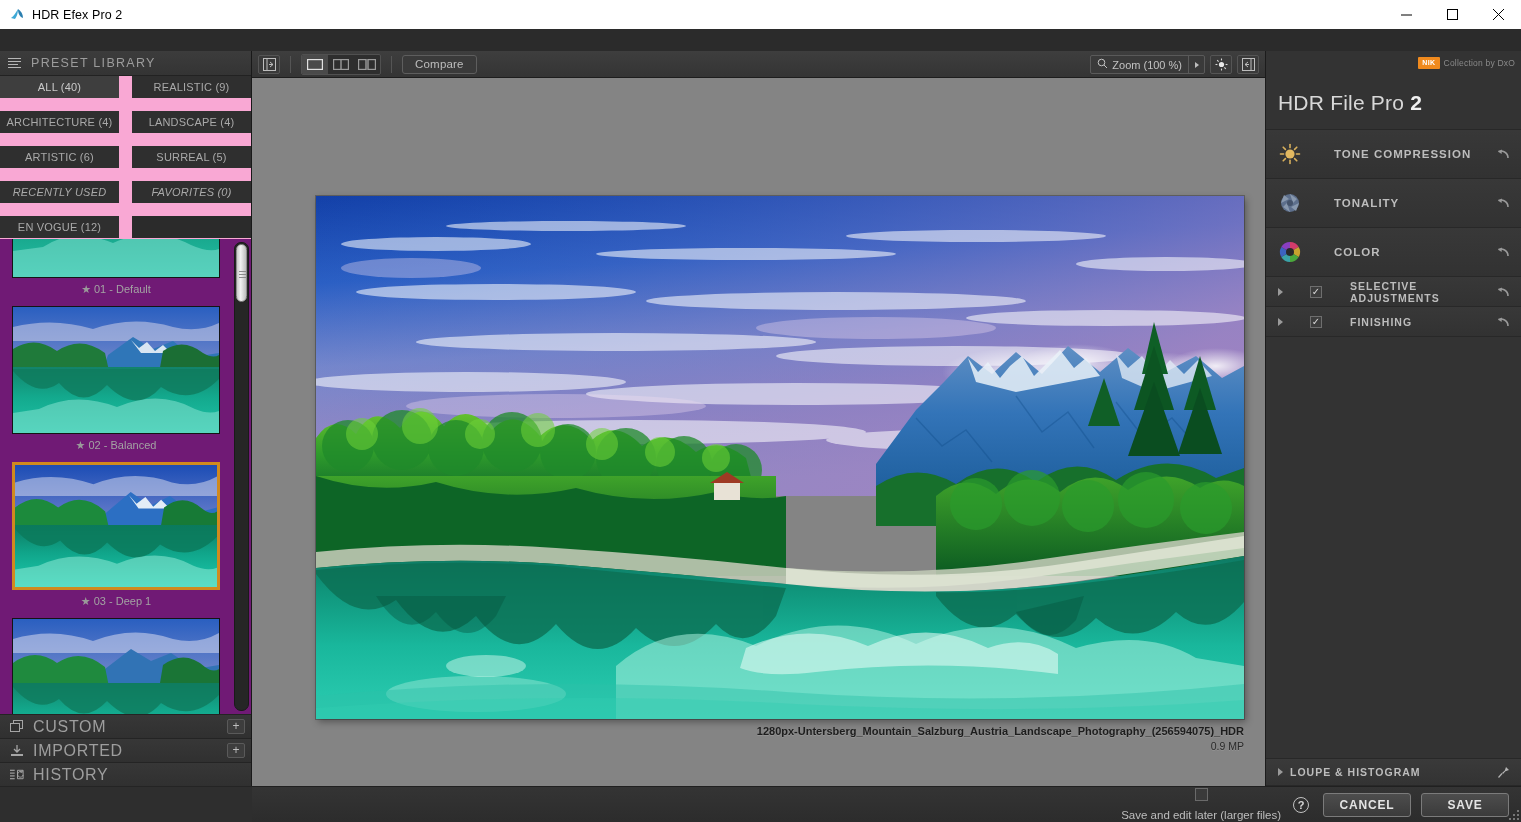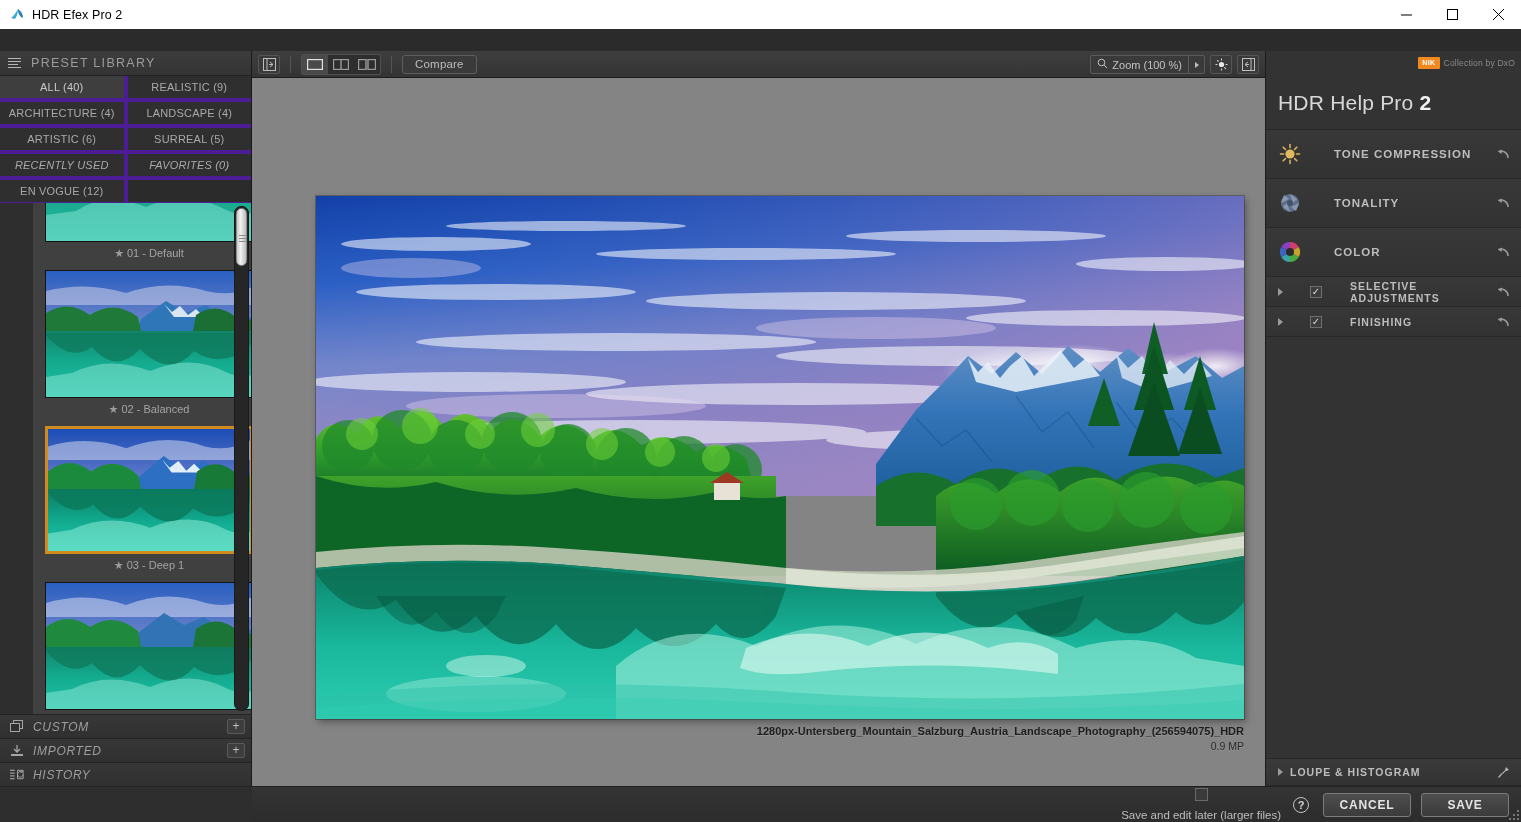--- a/index.html
+++ b/index.html
@@ -47,31 +47,31 @@
   .preset-header {
     height: 25px; background: linear-gradient(#3c3c3c,#343434);
     border-bottom: 1px solid #222; display:flex; align-items:center; padding-left:8px;
   }
   .hamburger { width: 13px; height: 11px; display:flex; flex-direction:column; justify-content:space-between; margin-right: 10px;}
   .hamburger i { display:block; height:1.5px; background:#b6b6b6; }
   .hamburger i:nth-child(1){width:13px;} .hamburger i:nth-child(2){width:13px;}
   .hamburger i:nth-child(3){width:10px;} .hamburger i:nth-child(4){width:13px;}
   .preset-header-title { font-size: 12.5px; color:#9c9c9c; letter-spacing: 1.3px; font-weight:400;}
 
-  .cat-grid { display:grid; grid-template-columns: 1fr 1fr; background:#4c1d95; gap:4px; padding-bottom:1px;}
+  .cat-grid { display:grid; grid-template-columns: 1fr 1fr; background:#f9a8d4; gap:13px; padding-bottom:1px;}
   .cat-btn {
     height: 22px; background:#2f2f2f; display:flex; align-items:center; justify-content:center;
     font-size: 11px; color:#a9a9a9; letter-spacing:.2px; cursor:default; border:none;
   }
   .cat-btn.selected { background:#3e3e3e; color:#c9c9c9; }
   .cat-btn.italic { font-style: italic; }
   .cat-btn.empty { background:#2b2b2b; }
 
   
-  .preset-list-wrap { position:relative; flex:1; overflow:hidden; background:#404040;margin-left:33px; }
+  .preset-list-wrap { position:relative; flex:1; overflow:hidden; background:#701a75; }
   .preset-list { position:absolute; left:0; top:0; width:232px; padding:0 0 0 0; }
   .preset-item { padding: 6px 12px 0 12px; }
   .preset-thumb {
     width: 208px; height: 128px; position: relative; overflow:hidden;
     border: 1px solid #141414; background:#123; 
   }
   .preset-item.selected .preset-thumb { border: 3px solid #d08a1e; }
   .preset-label { text-align:center; font-size:11px; color:#a3a3a3; padding: 5px 0 4px 0; }
   .star { color:#9a9a9a; font-size:11px; margin-right:3px; }
 
@@ -85,21 +85,21 @@
     border-radius:6px; border:1px solid #8e8e8e;
   }
   .vthumb i { position:absolute; left:2px; width:7px; height:1px; background:#8c8c8c; }
   .vthumb i:nth-child(1){top:26px;} .vthumb i:nth-child(2){top:29px;} .vthumb i:nth-child(3){top:32px;}
 
   .panel-rows { background:#2e2e2e; }
   .panel-row {
     height: 24px; display:flex; align-items:center; padding: 0 6px 0 10px;
     border-top:1px solid #242424; background: linear-gradient(#373737,#303030);
   }
-  .panel-row-label { font-size:12px; color:#9e9e9e; letter-spacing:.7px; flex:1;font-style:italic; }
+  .panel-row-label { font-size:16px; color:#9e9e9e; letter-spacing:.7px; flex:1; }
   .row-icon { width:15px; height:14px; margin-right:8px; display:flex; align-items:center; }
   .plus-btn {
     width:18px; height:15px; border:1px solid #5a5a5a; background:#3d3d3d; color:#bdbdbd;
     font-size:12px; line-height:13px; text-align:center; border-radius:2px;
   }
 
   .left-footer { height: 36px; background:#2e2e2e; display:flex; align-items:center; padding-left:10px; gap:8px; border-top:1px solid #242424;}
   .sm-btn {
     height:20px; padding:0 8px; background: linear-gradient(#474747,#3a3a3a);
     border:1px solid #5c5c5c; border-radius:3px; color:#d2d2d2; font-size:11px;
@@ -696,21 +696,21 @@
 
     <div class="right-panel">
       <div class="brandbar">
         <div class="nik-logo">
           <span class="nik-badge">NIK</span>
           <span class="nik-text">Collection by DxO</span>
         </div>
       </div>
 
       <div class="app-title">
-        <span>HDR Help Pro </span><b>2</b>
+        <span>HDR File Pro </span><b>2</b>
       </div>
 
       <div class="sections">
 
         <div class="section-row">
           <span class="sec-icon">
             <svg width="22" height="22" viewBox="0 0 22 22">
               <circle cx="11" cy="11" r="4.6" fill="#e2b860"></circle>
               <g stroke="#d8b05c" stroke-width="1.6" stroke-linecap="round">
                 <line x1="11" y1="1.5" x2="11" y2="4.6"></line>

